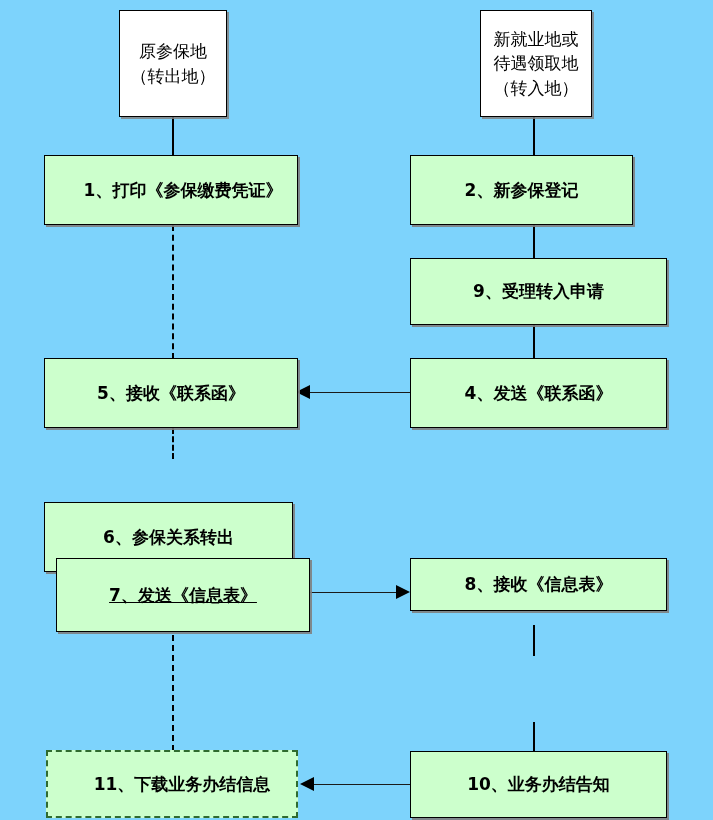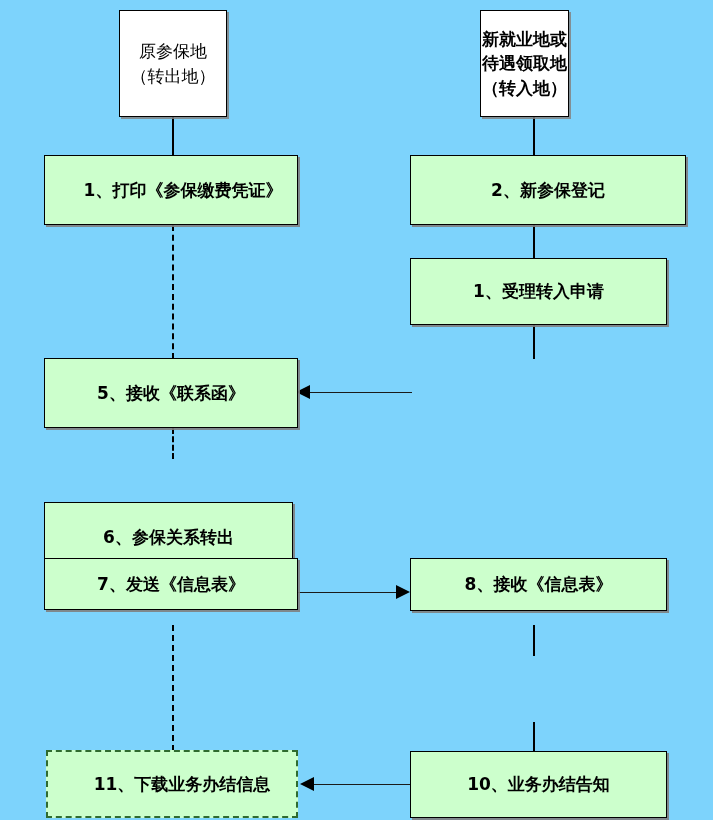--- a/index.html
+++ b/index.html
@@ -117,38 +117,39 @@
   <div class="arrow-head right" style="left:396px; top:585px;"></div>
 
   <div class="h-arrow" style="left:312px; top:784px; width:100px;"></div>
   <div class="arrow-head left" style="left:300px; top:777px;"></div>
 
   <div class="hdr-box" style="left:119px; top:10px; width:108px; height:107px;">
     <span>原参保地</span>
     <span>（转出地）</span>
   </div>
 
-  <div class="hdr-box" style="left:480px; top:10px; width:89px; height:107px;font-weight:bold;">
+  <div class="hdr-box" style="left:480px; top:10px; width:112px; height:107px;">
     <span>新就业地或</span>
     <span>待遇领取地</span>
     <span>（转入地）</span>
   </div>
 
   <div class="proc-box" style="left:44px; top:155px; width:254px; height:70px;padding-left:24px;">1、打印《参保缴费凭证》</div>
 
-  <div class="proc-box" style="left:410px; top:155px; width:276px; height:70px;">2、新参保登记</div>
+  <div class="proc-box" style="left:410px; top:155px; width:223px; height:70px;">2、新参保登记</div>
 
-  <div class="proc-box" style="left:410px; top:258px; width:257px; height:67px;">1、受理转入申请</div>
+  <div class="proc-box" style="left:410px; top:258px; width:257px; height:67px;">9、受理转入申请</div>
 
+  <div class="proc-box" style="left:410px; top:358px; width:257px; height:70px;">4、发送《联系函》</div>
 
   <div class="proc-box" style="left:44px; top:358px; width:254px; height:70px;">5、接收《联系函》</div>
 
   <div class="proc-box" style="left:44px; top:458px; width:249px; height:70px;margin-top:44px;">6、参保关系转出</div>
 
-  <div class="proc-box" style="left:44px; top:558px; width:254px; height:52px;">7、发送《信息表》</div>
+  <div class="proc-box" style="left:56px; top:558px; width:254px; height:74px;text-decoration:underline;">7、发送《信息表》</div>
 
   <div class="proc-box" style="left:410px; top:558px; width:257px; height:53px;">8、接收《信息表》</div>
 
 
   <div class="proc-box" style="left:410px; top:751px; width:257px; height:67px;">10、业务办结告知</div>
 
   <div class="proc-box dashed" style="left:46px; top:750px; width:252px; height:68px;padding-left:20px;">11、下载业务办结信息</div>
 
 </div>
 

